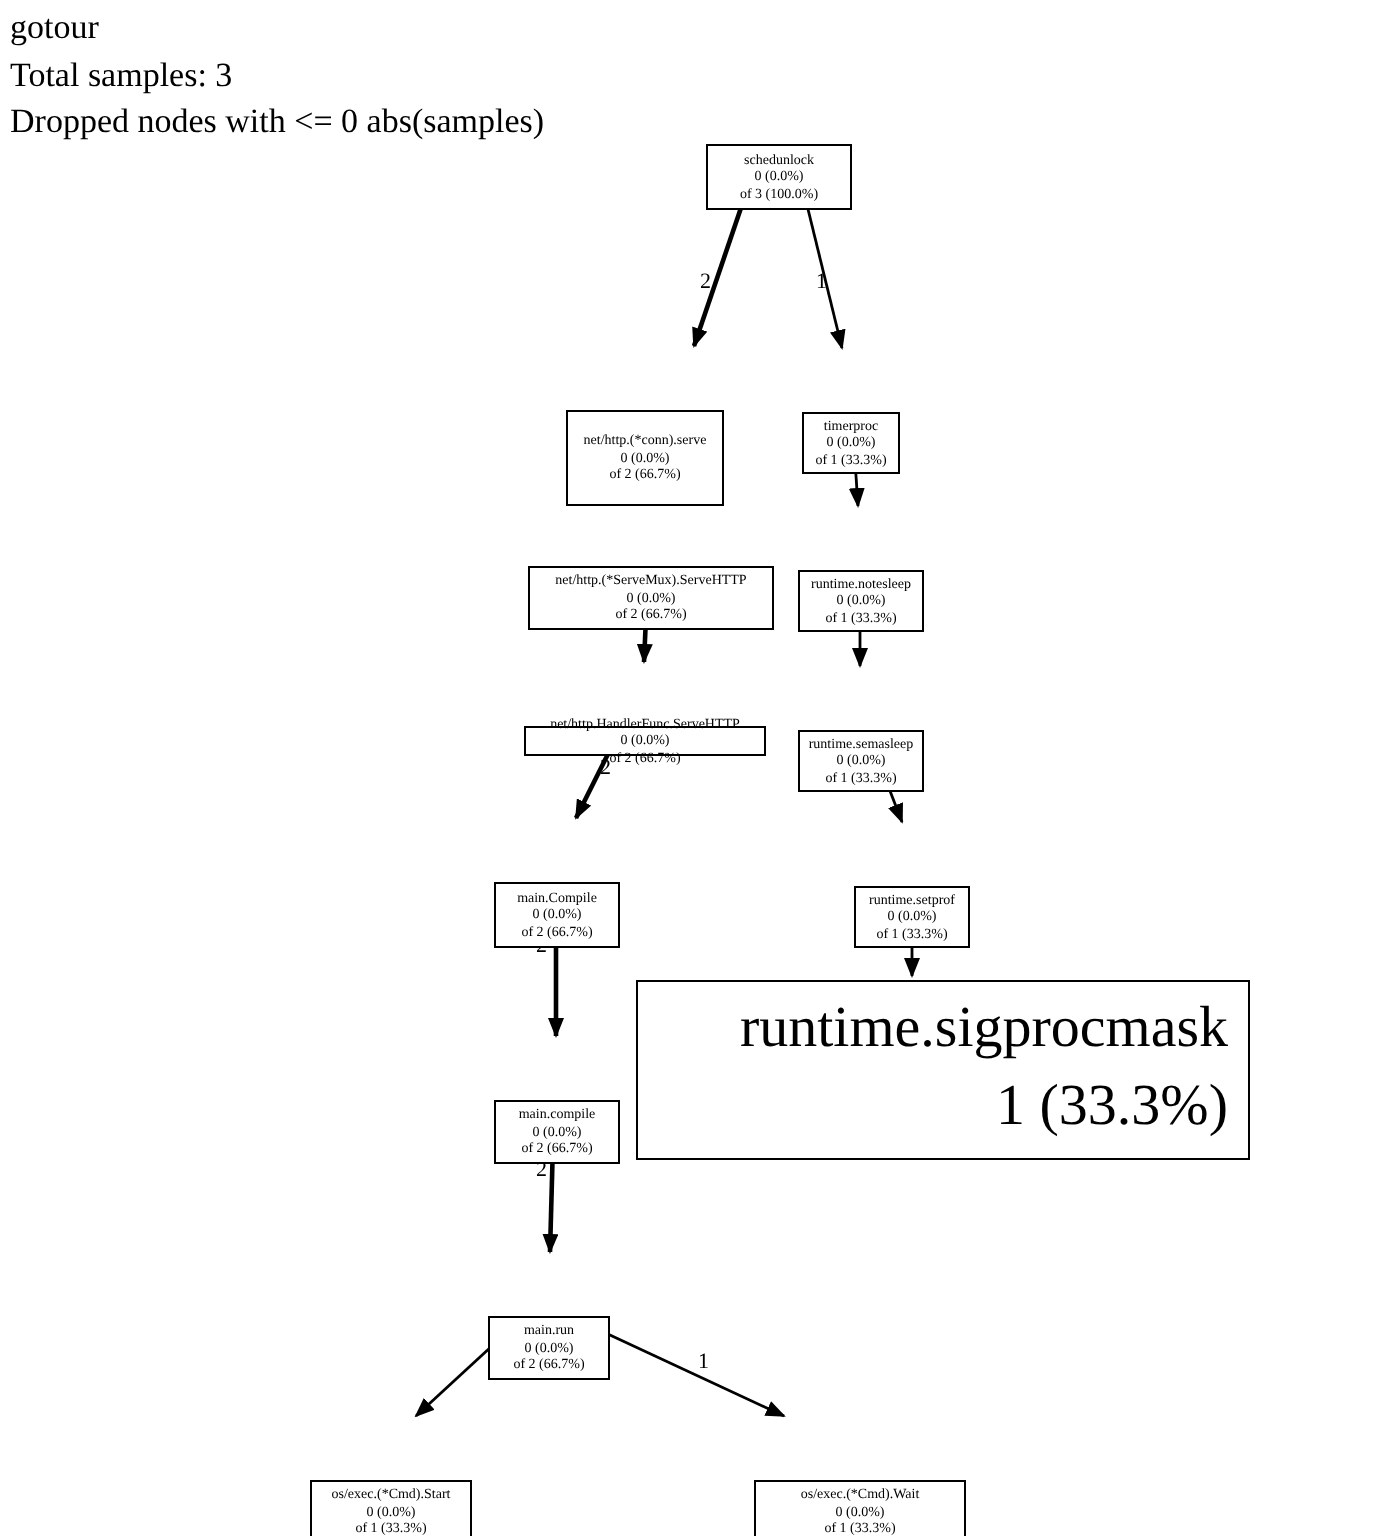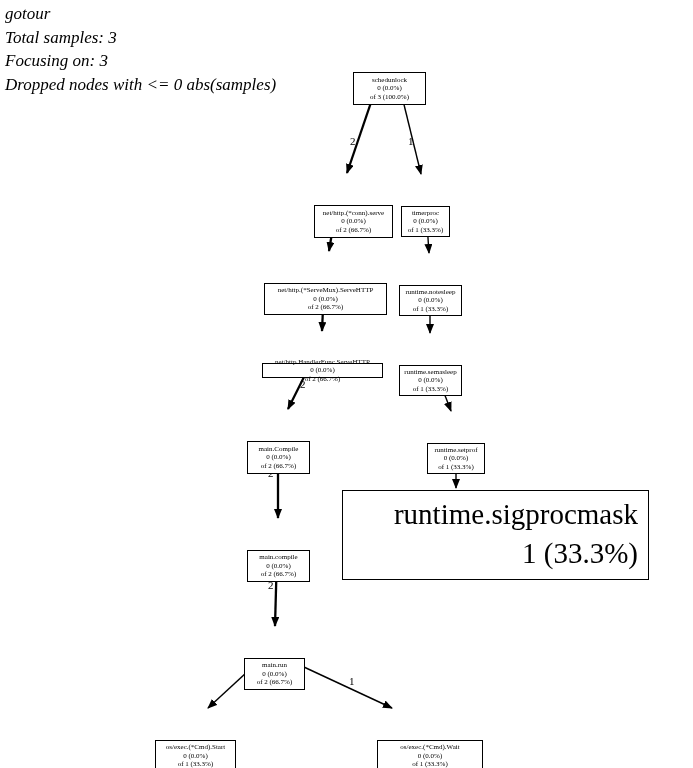--- a/index.html
+++ b/index.html
@@ -1,44 +1,42 @@
 <!DOCTYPE html>
 <html><head>
 <meta charset="utf-8">
 <style>
   html,body{margin:0;padding:0;}
   body{
     width:693px;height:768px;position:relative;background:#ffffff;
     font-family:"Liberation Serif", serif;color:#000;overflow:hidden;
   }
   .header{position:absolute;left:5px;top:2px;font-size:17px;line-height:23.5px;}
-  .header div{white-space:nowrap;font-style:italic;}
+  .header div{white-space:nowrap;}
   .graph-svg{position:absolute;left:0;top:0;width:693px;height:768px;}
   .node{
     position:absolute;border:1px solid #000;background:#fff;box-sizing:border-box;
     display:flex;flex-direction:column;align-items:center;justify-content:center;
     text-align:center;font-size:7px;line-height:8.6px;white-space:nowrap;margin-top:30px;
   }
   .node-big{
     position:absolute;border:1px solid #000;background:#fff;box-sizing:border-box;
     font-size:29px;line-height:39px;text-align:right;padding:4px 10px 0 6px;
     white-space:nowrap;
-    margin-left:24px;
   }
   .node-big .big-line1{text-align:right;}
   .node-big .big-line2{text-align:right;}
   .edge-label{position:absolute;font-size:11px;line-height:12px;}
 </style>
 </head>
 <body>
 
 <div class="header">
   <div>gotour</div>
   <div>Total samples: 3</div>
-  <div>Focusing on: 3</div>
   <div>Dropped nodes with &lt;= 0 abs(samples)</div>
 </div>
 
 <svg class="graph-svg" viewBox="0 0 693 768" xmlns="http://www.w3.org/2000/svg">
   <defs>
     <marker id="arrow" viewBox="0 0 10 8" refX="9" refY="4" markerWidth="10" markerHeight="8" orient="auto" markerUnits="userSpaceOnUse">
       <path d="M0,0 L10,4 L0,8 z" fill="#000"></path>
     </marker>
   </defs>
   <line x1="380" y1="76" x2="347" y2="173" stroke="#000" stroke-width="2.3" marker-end="url(#arrow)"></line>
@@ -73,21 +71,21 @@
 <span class="edge-label" style="left:349px;top:675px">1</span>
 <span class="edge-label" style="left:184px;top:751px">1</span>
 <span class="edge-label" style="left:426px;top:751px">1</span>
 
 <div class="node" style="left:353px;top:42px;width:73px;height:33px">
   <div>schedunlock</div>
   <div>0 (0.0%)</div>
   <div>of 3 (100.0%)</div>
 </div>
 
-<div class="node" style="left:314px;top:175px;width:79px;height:33px">
+<div class="node" style="left:283px;top:175px;width:79px;height:48px">
   <div>net/http.(*conn).serve</div>
   <div>0 (0.0%)</div>
   <div>of 2 (66.7%)</div>
 </div>
 
 <div class="node" style="left:401px;top:176px;width:49px;height:31px">
   <div>timerproc</div>
   <div>0 (0.0%)</div>
   <div>of 1 (33.3%)</div>
 </div>

